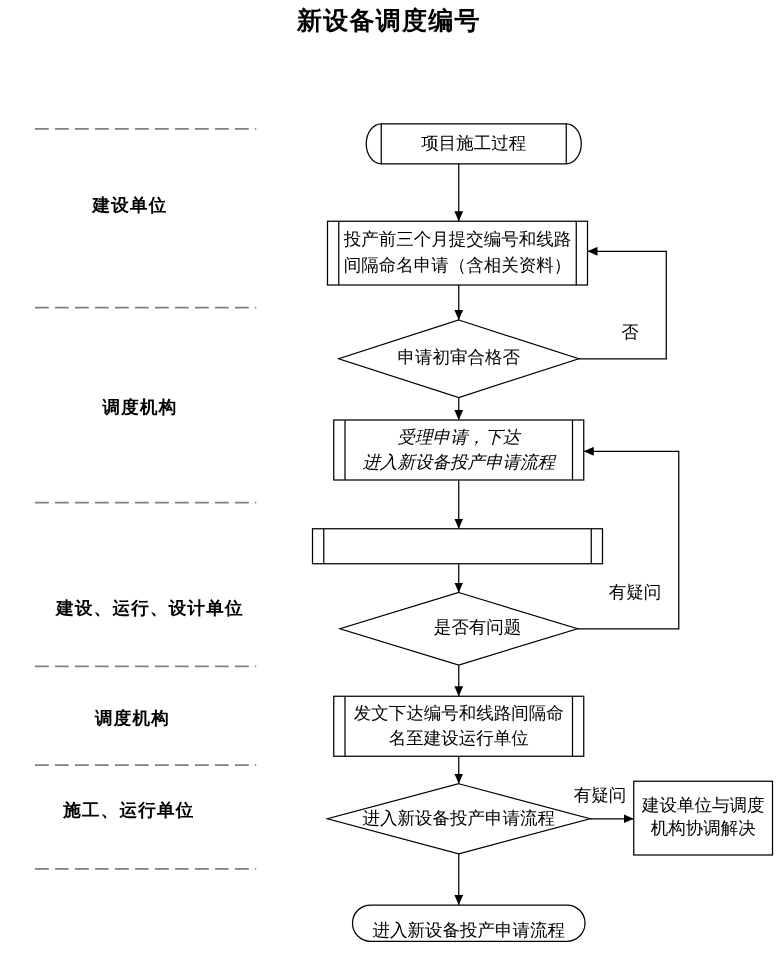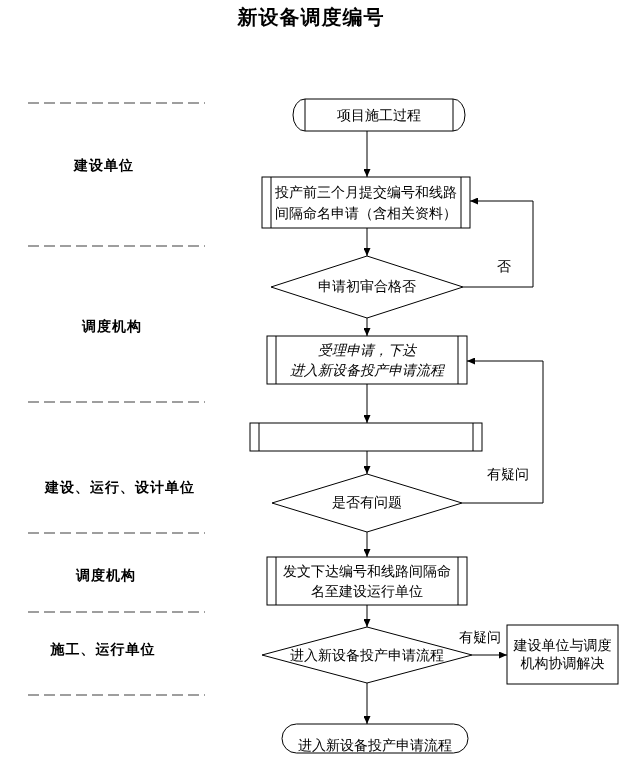--- a/index.html
+++ b/index.html
@@ -119,21 +119,21 @@
   <div class="t node-text" style="left:305px;top:106px;width:148px;">项目施工过程</div>
 
   <div class="t node-text" style="left:271px;top:277px;width:192px;">申请初审合格否</div>
 
   <div class="t node-text" style="left:267px;top:341px;width:200px;font-style:italic;">
     <div>受理申请，下达</div>
     <div>进入新设备投产申请流程</div>
   </div>
 
 
-  <div class="t node-text" style="left:272px;top:493px;width:190px;">是否有问题</div>
+  <div class="t node-text" style="left:287px;top:493px;width:190px;">是否有问题</div>
 
   <div class="t node-text" style="left:267px;top:562px;width:200px;">
     <div>发文下达编号和线路间隔命</div>
     <div>名至建设运行单位</div>
   </div>
 
   <div class="t node-text" style="left:262px;top:646px;width:210px;">进入新设备投产申请流程</div>
 
   <div class="t node-text lh18" style="left:507px;top:637px;width:111px;text-align:center;">
     <div>建设单位与调度</div>

